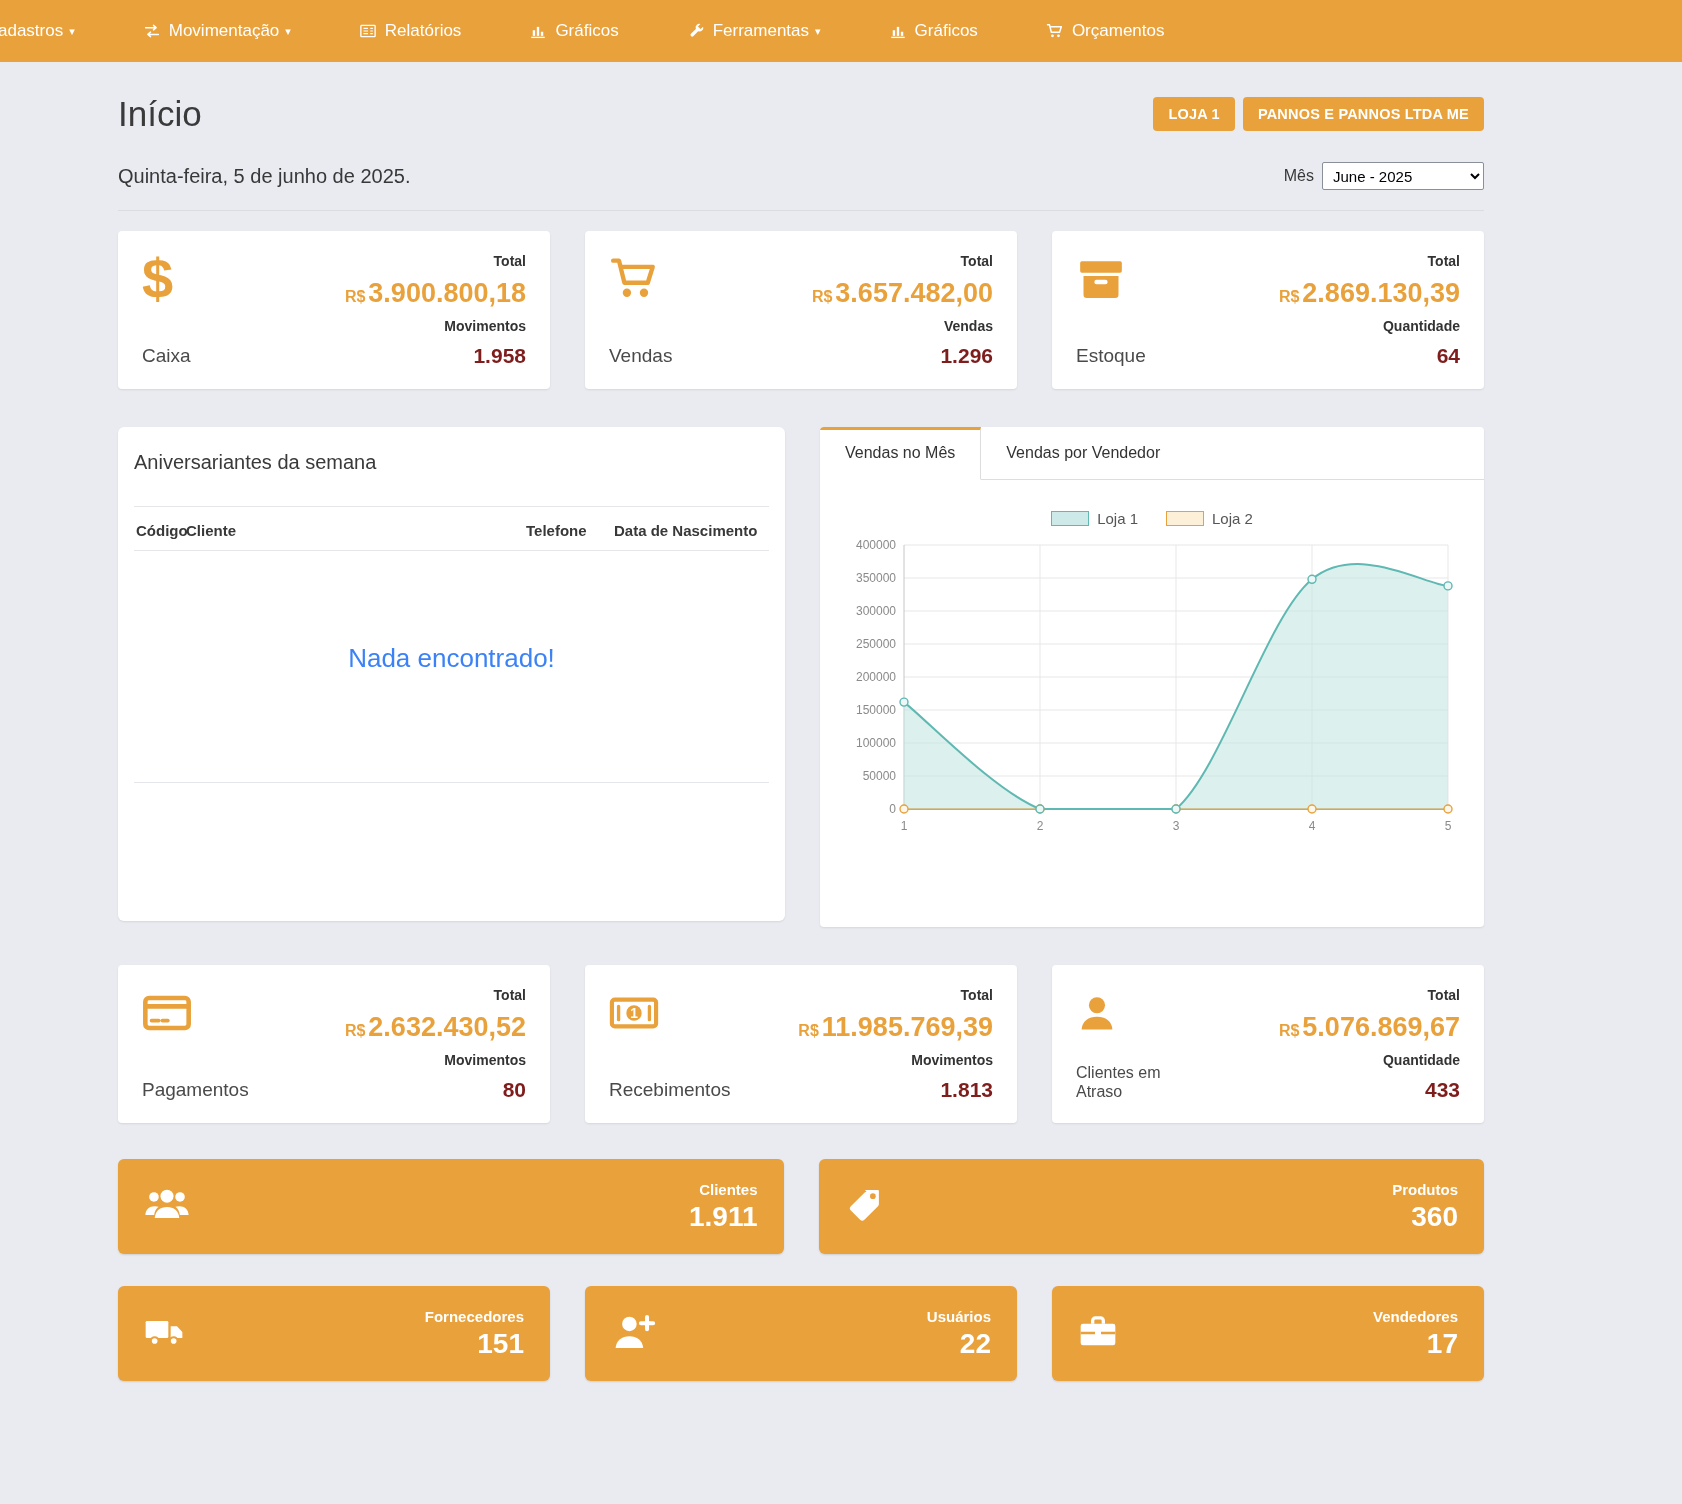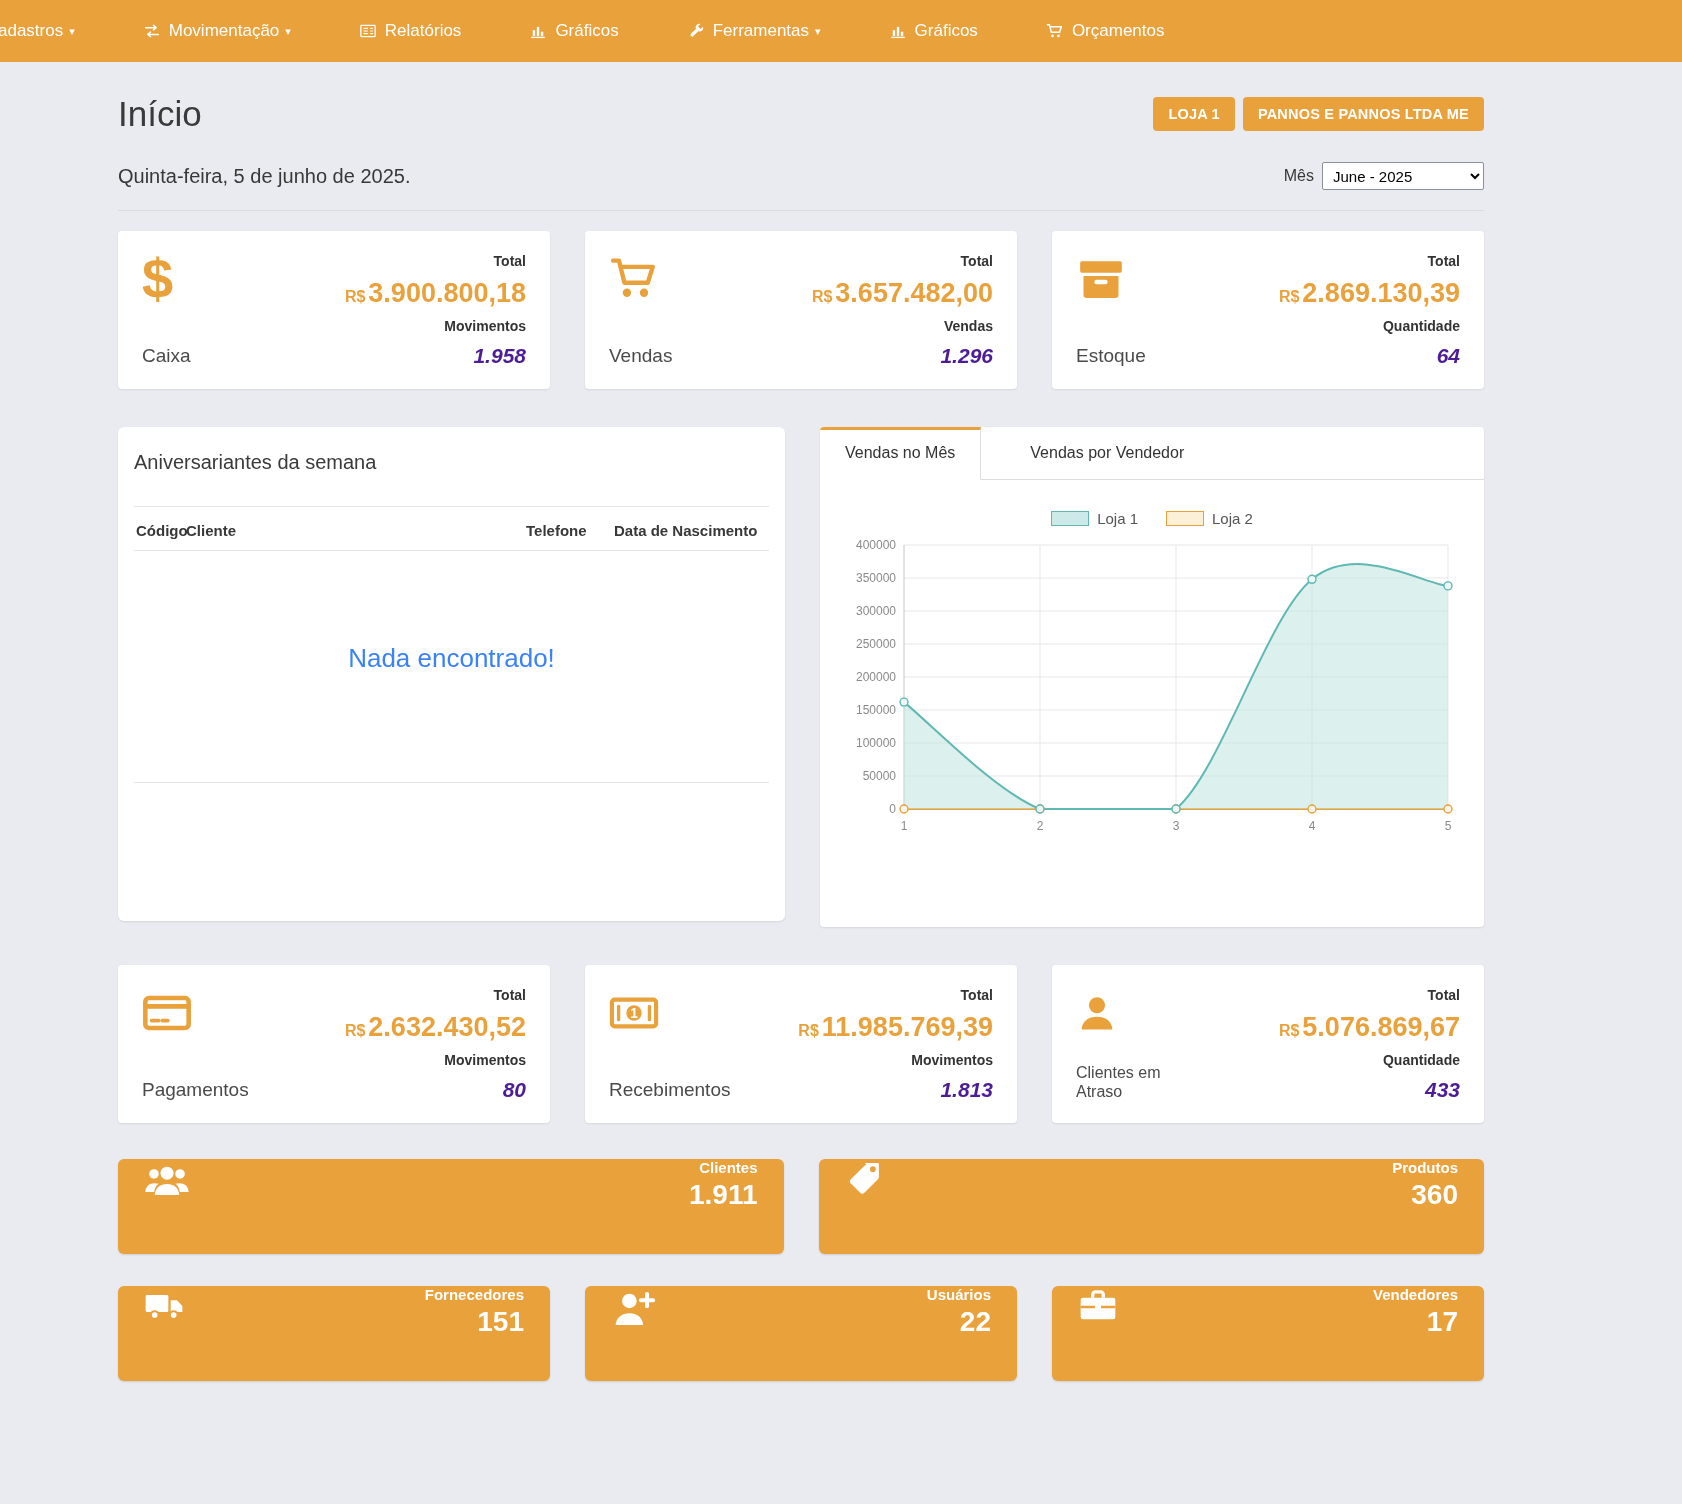--- a/index.html
+++ b/index.html
@@ -48,51 +48,51 @@
   .stat-card { display:flex; justify-content:space-between; padding:22px 24px; height:158px; }
   .stat-left { display:flex; flex-direction:column; justify-content:space-between; max-width:130px; }
   .stat-icon { color:#e9a13b; height:52px; display:flex; align-items:center; }
   .stat-icon svg { width:50px; height:50px; }
   .dollar-glyph { font-size:56px; font-weight:bold; color:#e9a13b; line-height:.9; }
   .stat-label { font-size:19px; color:#4a4a4a; line-height:1.15; margin-top:8px; }
   .stat-right { text-align:right; display:flex; flex-direction:column; justify-content:space-between; }
   .mini-label { font-size:14px; font-weight:bold; color:#333; }
   .stat-value { color:#e9a13b; font-weight:bold; font-size:27px; line-height:1.1; }
   .stat-value .cur { font-size:16px; margin-right:3px; }
-  .stat-metric { color:#4c1d95; font-weight:bold; font-size:21px; line-height:1.1;font-style:italic; }
+  .stat-metric { color:#7f1d1d; font-weight:bold; font-size:21px; line-height:1.1; }
   
   .mid-row { display:grid; grid-template-columns:667px 664px; gap:35px; margin-top:38px; }
   .birthday-card { padding:24px 16px 16px; height:494px;border-radius:6px; }
   .birthday-title { font-size:20px; color:#3a3a3a; }
   .birthday-divider { border-bottom:1px solid #e4e6ea; margin-top:32px; }
   .birthday-header { display:flex; font-weight:bold; font-size:15px; padding:15px 2px 11px; border-bottom:1px solid #e4e6ea; }
   .col-codigo { width:50px; }
   .col-cliente { flex:1; }
   .col-telefone { width:88px; }
   .col-data { width:153px; }
   .birthday-empty { text-align:center; font-size:26px; color:#3b82f6; padding:92px 0 108px; border-bottom:1px solid #e4e6ea; }
   
   .sales-card { height:500px; overflow:hidden; }
-  .tab-bar { display:flex; border-bottom:1px solid #ddd;gap:24px; }
+  .tab-bar { display:flex; border-bottom:1px solid #ddd; }
   .tab { padding:17px 25px; font-size:16px; color:#333; cursor:pointer; }
   .tab.active {
     border-top:3px solid #e9a13b; border-left:1px solid #ddd; border-right:1px solid #ddd;
     border-bottom:1px solid #fff; margin-bottom:-1px; padding-top:14px; background:#fff;
   }
   .tab.active:first-child { border-left:none; }
   .chart-area { padding:16px 18px; }
   .legend { display:flex; justify-content:center; align-items:center; gap:28px; margin:14px 0 8px; }
   .legend-item { display:flex; align-items:center; gap:8px; font-size:15px; color:#555; }
   .legend-box { width:38px; height:15px; border:1px solid #999; }
   
   .tiles-row1 { display:grid; grid-template-columns:repeat(2,1fr); gap:35px; margin-top:36px; }
   .tiles-row2 { display:grid; grid-template-columns:repeat(3,1fr); gap:35px; margin-top:32px; padding-bottom:45px; }
   .tile {
     background:#e9a13b; border-radius:6px; height:95px; color:#fff;
-    display:flex; justify-content:space-between;
+    display:flex; align-items:center; justify-content:space-between;
     padding:0 26px; cursor:pointer; box-shadow:0 1px 2px rgba(0,0,0,.12);
   }
   .tile svg { width:46px; height:46px; }
   .tile-text { text-align:right; }
   .tile-label { font-size:15px; font-weight:bold; }
   .tile-value { font-size:28px; font-weight:bold; margin-top:3px; }
 </style>
 </head>
 <body>
 

